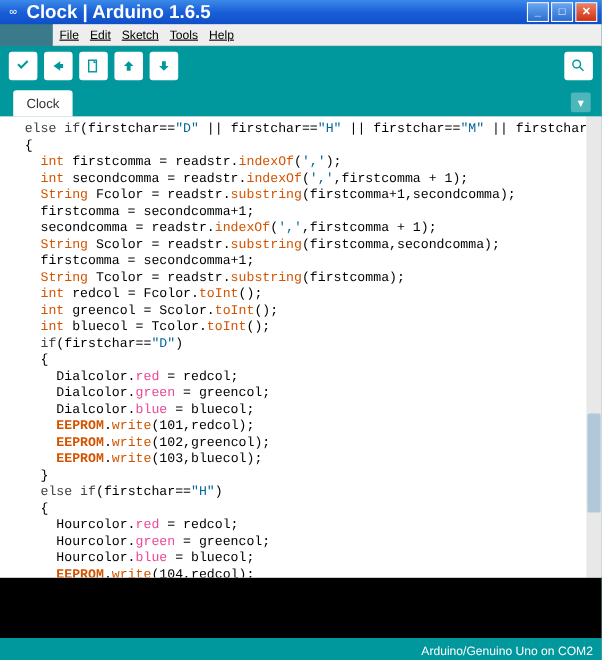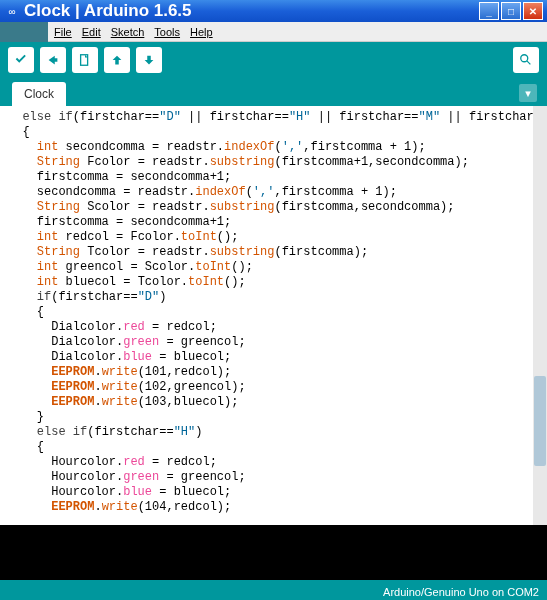--- a/index.html
+++ b/index.html
@@ -98,28 +98,29 @@
 <div class="tabbar">
   <div class="tab">Clock</div>
   <div class="tabbar-spacer"></div>
   <div class="tab-arrow">▾</div>
 </div>
 
 <div class="editor-wrap">
   <div class="editor" id="editor">
       <div class="codeline">  <span class="kw1">else if</span>(firstchar==<span class="str">"D"</span> || firstchar==<span class="str">"H"</span> || firstchar==<span class="str">"M"</span> || firstchar==)</div>
       <div class="codeline">  {</div>
+      <div class="codeline">    <span class="kw2">int</span> firstcomma = readstr.<span class="fn">indexOf</span>(<span class="str">','</span>);</div>
       <div class="codeline">    <span class="kw2">int</span> secondcomma = readstr.<span class="fn">indexOf</span>(<span class="str">','</span>,firstcomma + 1);</div>
       <div class="codeline">    <span class="kw2">String</span> Fcolor = readstr.<span class="fn">substring</span>(firstcomma+1,secondcomma);</div>
       <div class="codeline">    firstcomma = secondcomma+1;</div>
       <div class="codeline">    secondcomma = readstr.<span class="fn">indexOf</span>(<span class="str">','</span>,firstcomma + 1);</div>
       <div class="codeline">    <span class="kw2">String</span> Scolor = readstr.<span class="fn">substring</span>(firstcomma,secondcomma);</div>
       <div class="codeline">    firstcomma = secondcomma+1;</div>
+      <div class="codeline">    <span class="kw2">String</span> Tcolor = readstr.<span class="fn">substring</span>(firstcomma);</div>
       <div class="codeline">    <span class="kw2">int</span> redcol = Fcolor.<span class="fn">toInt</span>();</div>
-      <div class="codeline">    <span class="kw2">String</span> Tcolor = readstr.<span class="fn">substring</span>(firstcomma);</div>
       <div class="codeline">    <span class="kw2">int</span> greencol = Scolor.<span class="fn">toInt</span>();</div>
       <div class="codeline">    <span class="kw2">int</span> bluecol = Tcolor.<span class="fn">toInt</span>();</div>
       <div class="codeline">    <span class="kw1">if</span>(firstchar==<span class="str">"D"</span>)</div>
       <div class="codeline">    {</div>
       <div class="codeline">      Dialcolor.<span class="fld">red</span> = redcol;</div>
       <div class="codeline">      Dialcolor.<span class="fld">green</span> = greencol;</div>
       <div class="codeline">      Dialcolor.<span class="fld">blue</span> = bluecol;</div>
       <div class="codeline">      <span class="kw4">EEPROM</span>.<span class="fn">write</span>(101,redcol);</div>
       <div class="codeline">      <span class="kw4">EEPROM</span>.<span class="fn">write</span>(102,greencol);</div>
       <div class="codeline">      <span class="kw4">EEPROM</span>.<span class="fn">write</span>(103,bluecol);</div>

